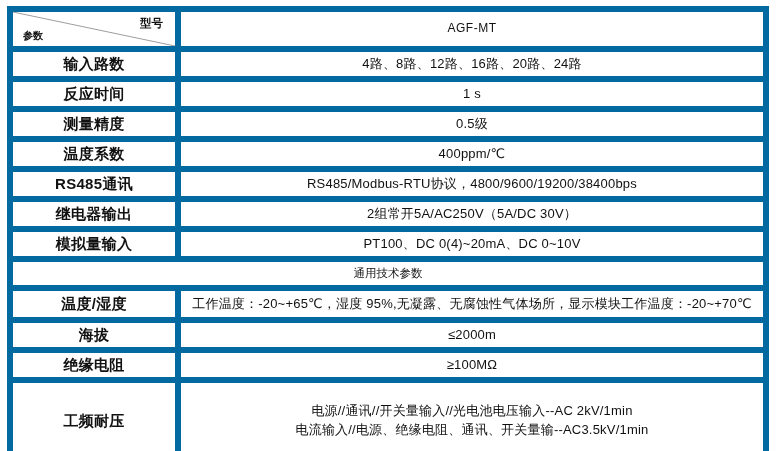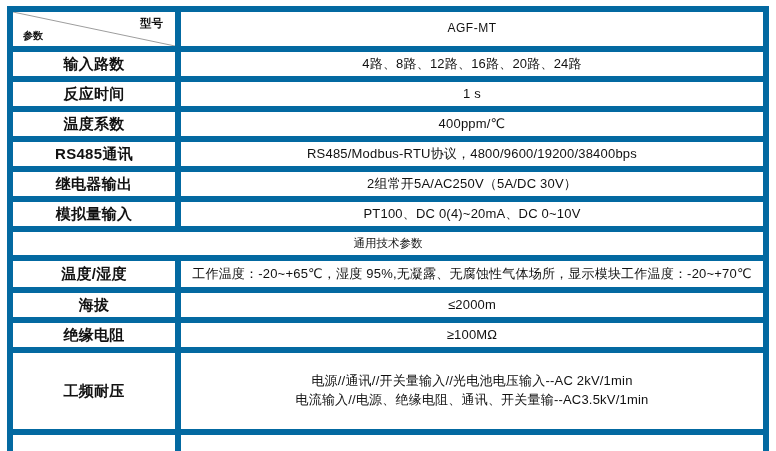--- a/index.html
+++ b/index.html
@@ -113,20 +113,24 @@
 
       <tr class="row-std">
         <td class="label">输入路数</td>
         <td class="value">4路、8路、12路、16路、20路、24路</td>
       </tr>
       <tr class="row-std">
         <td class="label">反应时间</td>
         <td class="value">1 s</td>
       </tr>
       <tr class="row-std">
+        <td class="label">测量精度</td>
+        <td class="value">0.5级</td>
+      </tr>
+      <tr class="row-std">
         <td class="label">温度系数</td>
         <td class="value">400ppm/℃</td>
       </tr>
       <tr class="row-std">
         <td class="label">RS485通讯</td>
         <td class="value">RS485/Modbus-RTU协议，4800/9600/19200/38400bps</td>
       </tr>
       <tr class="row-std">
         <td class="label">继电器输出</td>
         <td class="value">2组常开5A/AC250V（5A/DC 30V）</td>

